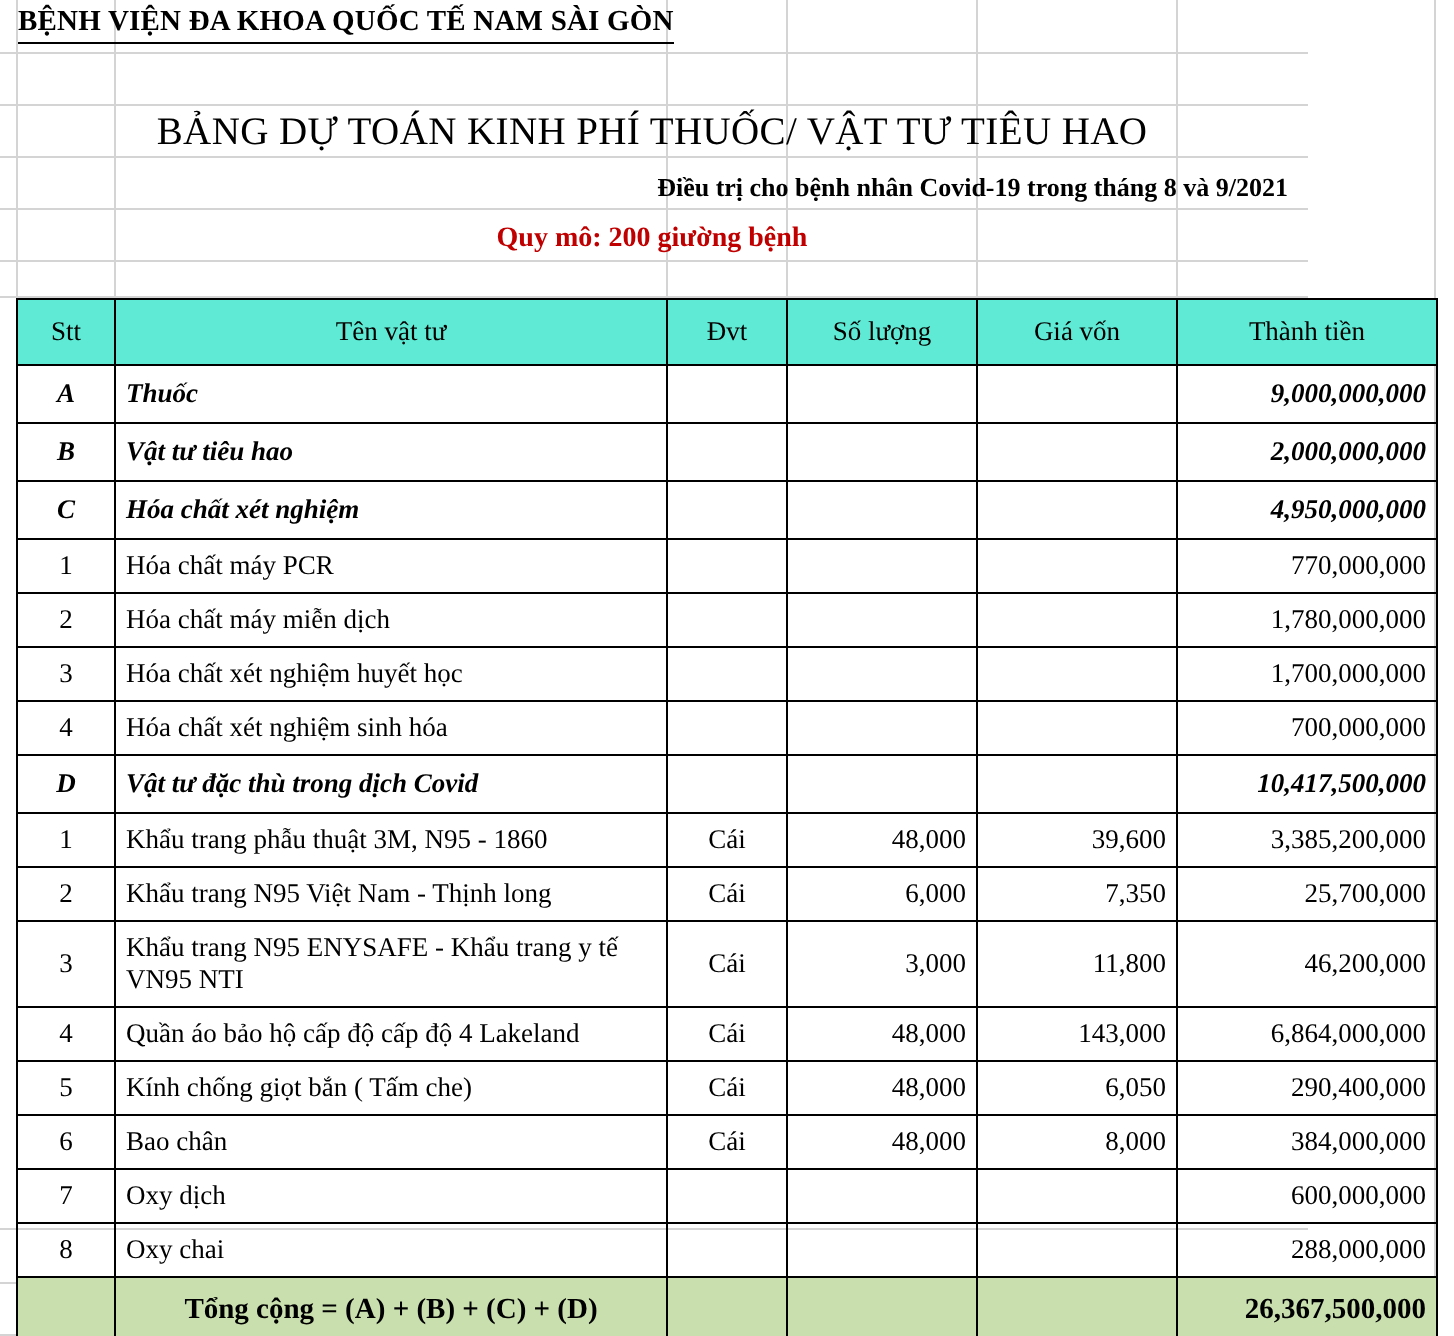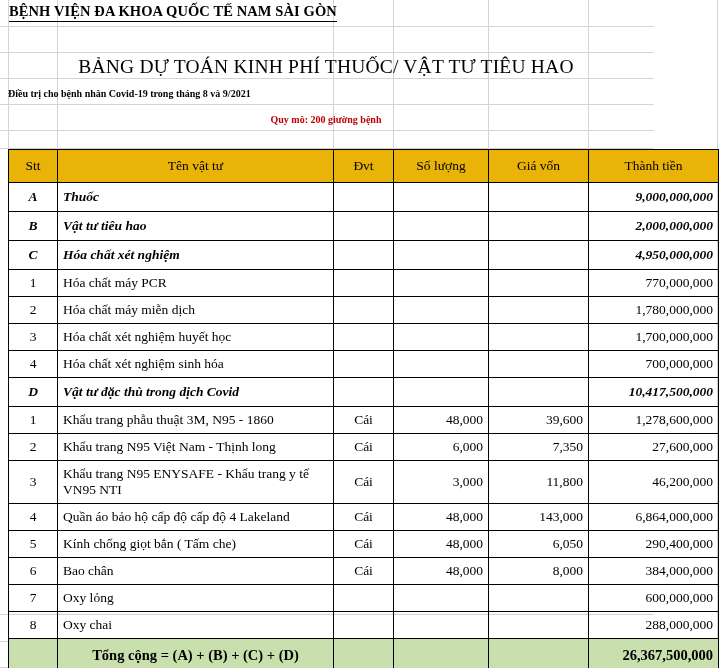--- a/index.html
+++ b/index.html
@@ -66,32 +66,32 @@
     font-size: 19.5px;
     font-weight: normal;
     letter-spacing: 0.2px;
     line-height: 24px;
   }
   .doc-subtitle {
     position: absolute;
     left: 8px;
     right: 10px;
     top: 85px;
-    text-align: left;
-    font-size: 10px;
+    text-align: right;
+    font-size: 13px;
     font-weight: bold;
     line-height: 18px;
   }
   .doc-scale {
     position: absolute;
     left: 8px;
     right: 10px;
     top: 111px;
     text-align: center;
-    font-size: 10px;
+    font-size: 14px;
     font-weight: bold;
     color: #c00000;
     line-height: 18px;
   }
 
   
   .tbl-wrap {
     position: absolute;
     left: 8px;
     top: 149px;
@@ -113,21 +113,21 @@
   }
 
   col.c-stt       { width: 49px; }
   col.c-name      { width: 276px; }
   col.c-unit      { width: 60px; }
   col.c-qty       { width: 95px; }
   col.c-price     { width: 100px; }
   col.c-amount    { width: 130px; }
 
   thead th {
-    background: #eab308;
+    background: #5eead4;
     text-align: center;
     font-weight: bold;
     height: 28px;
     font-size: 14px;
   }
 
   td.stt    { text-align: center; }
   td.name   { text-align: left; }
   td.unit   { text-align: center; }
   td.num    { text-align: right; }
@@ -277,29 +277,29 @@
             <td class="num"></td>
             <td class="num"></td>
             <td class="num">10,417,500,000</td>
           </tr>
           <tr class="row">
             <td class="stt">1</td>
             <td class="name">Khẩu trang phẫu thuật 3M, N95 - 1860</td>
             <td class="unit">Cái</td>
             <td class="num">48,000</td>
             <td class="num">39,600</td>
-            <td class="num">1,278,600,000</td>
+            <td class="num">3,385,200,000</td>
           </tr>
           <tr class="row">
             <td class="stt">2</td>
             <td class="name">Khẩu trang N95 Việt Nam - Thịnh long</td>
             <td class="unit">Cái</td>
             <td class="num">6,000</td>
             <td class="num">7,350</td>
-            <td class="num">27,600,000</td>
+            <td class="num">25,700,000</td>
           </tr>
           <tr class="row tall">
             <td class="stt">3</td>
             <td class="name">Khẩu trang N95 ENYSAFE - Khẩu trang y tế VN95 NTI</td>
             <td class="unit">Cái</td>
             <td class="num">3,000</td>
             <td class="num">11,800</td>
             <td class="num">46,200,000</td>
           </tr>
           <tr class="row">
@@ -321,21 +321,21 @@
           <tr class="row">
             <td class="stt">6</td>
             <td class="name">Bao chân</td>
             <td class="unit">Cái</td>
             <td class="num">48,000</td>
             <td class="num">8,000</td>
             <td class="num">384,000,000</td>
           </tr>
           <tr class="row">
             <td class="stt">7</td>
-            <td class="name">Oxy lỏng</td>
+            <td class="name">Oxy dịch</td>
             <td class="unit"></td>
             <td class="num"></td>
             <td class="num"></td>
             <td class="num">600,000,000</td>
           </tr>
           <tr class="row">
             <td class="stt">8</td>
             <td class="name">Oxy chai</td>
             <td class="unit"></td>
             <td class="num"></td>

